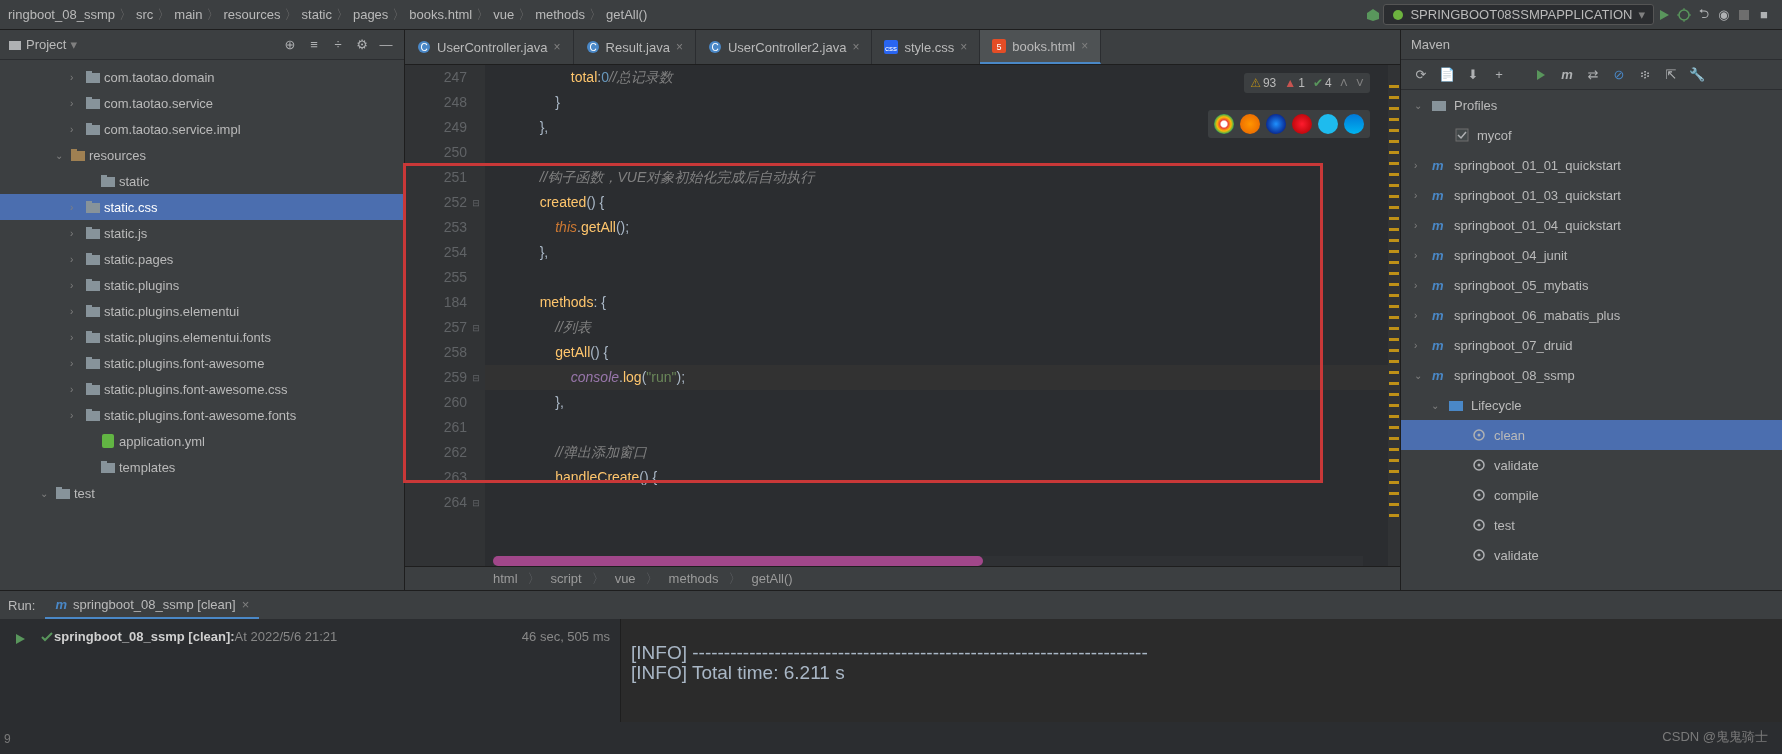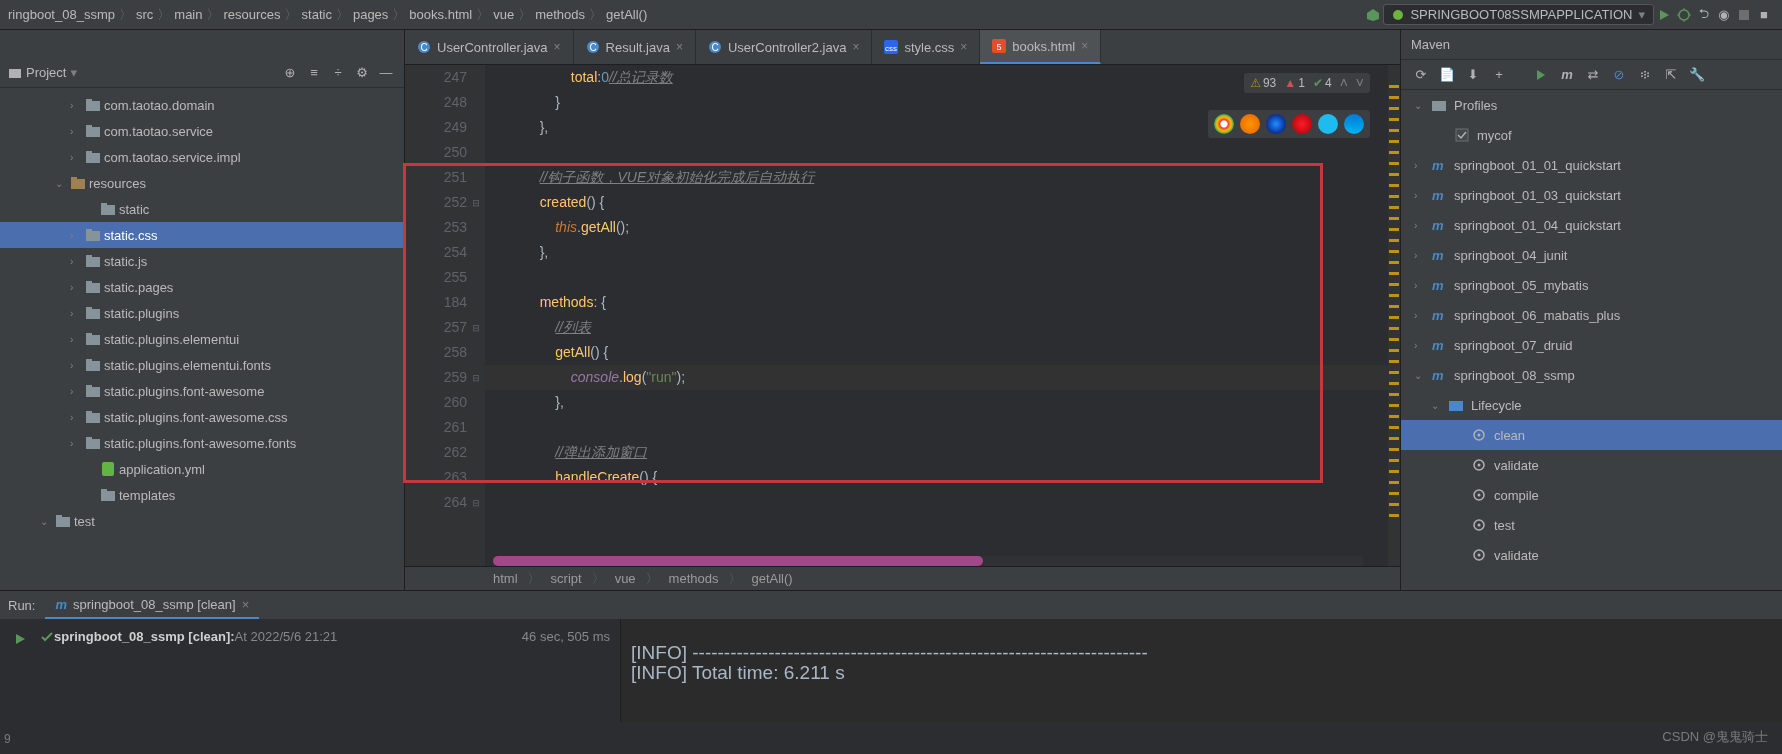--- a/index.html
+++ b/index.html
@@ -9,21 +9,21 @@
 .breadcrumb { display: flex; align-items: center; gap: 4px; flex: 1; overflow: hidden; }
 .breadcrumb span { color: #bababa; }
 .breadcrumb .sep { color: #6e6e6e; }
 .top-actions { display: flex; align-items: center; }
 .run-config { background: #2b2d30; border: 1px solid #555; padding: 2px 8px; display: flex; align-items: center; gap: 6px; border-radius: 3px; }
 .ic-btn { width: 20px; height: 20px; display: flex; align-items: center; justify-content: center; cursor: pointer; color: #afb1b3; }
 
 .main-layout { display: flex; height: 560px; }
 
 .left-panel { width: 405px; background: #3c3f41; display: flex; flex-direction: column; border-right: 1px solid #1e1e1e; }
-.left-header { height: 30px; display: flex; align-items: center; padding: 0 8px; border-bottom: 1px solid #2b2d30; margin-top: 28px; }
+.left-header { height: 30px; display: flex; align-items: center; padding: 0 8px; border-bottom: 1px solid #2b2d30; }
 .left-header .title { display: flex; align-items: center; gap: 4px; flex: 1; }
 .left-header .tools { display: flex; gap: 4px; }
 .proj-tree { flex: 1; overflow: auto; padding: 4px 0; }
 .tree-item { display: flex; align-items: center; height: 26px; padding-left: 8px; cursor: pointer; white-space: nowrap; }
 .tree-item.selected { background: #4b6eaf; color: #fff; }
 .tree-item .chev { width: 16px; color: #808080; font-size: 10px; }
 .tree-item .ficon { width: 18px; display: inline-flex; align-items: center; }
 .tree-item .label { color: #bababa; }
 .tree-item.selected .label { color: #fff; }
 
@@ -40,21 +40,21 @@
 .fold-col .fm { height: 25px; display: flex; align-items: center; justify-content: center; color: #606366; font-size: 9px; }
 .code-body { flex: 1; position: relative; }
 .code-line { height: 25px; line-height: 25px; white-space: pre; padding-left: 8px; }
 .code-line.hlt { background: #323232; }
 .hl-box { position: absolute; border: 3px solid #c93838; pointer-events: none; }
 
 .kw { color: #cc7832; font-style: italic; }
 .prop { color: #ffc66d; }
 .str { color: #6a8759; }
 .num { color: #6897bb; }
-.cmt { color: #808080; font-style: italic; text-decoration: underline; }
+.cmt { color: #808080; font-style: italic; }
 .id { color: #9876aa; font-style: italic; }
 .fn { color: #ffc66d; }
 .punc { color: #a9b7c6; }
 .txt { color: #a9b7c6; }
 
 .inspections { position: absolute; top: 8px; right: 18px; display: flex; align-items: center; gap: 8px; background: #3c3f41; padding: 2px 6px; border-radius: 3px; z-index: 5; }
 .insp-item { display: flex; align-items: center; gap: 2px; font-size: 12px; }
 .browsers { position: absolute; top: 45px; right: 18px; display: flex; gap: 6px; background: #3c3f41; padding: 4px 6px; border-radius: 3px; z-index: 5; }
 .browser-ic { width: 20px; height: 20px; border-radius: 50%; }
 

